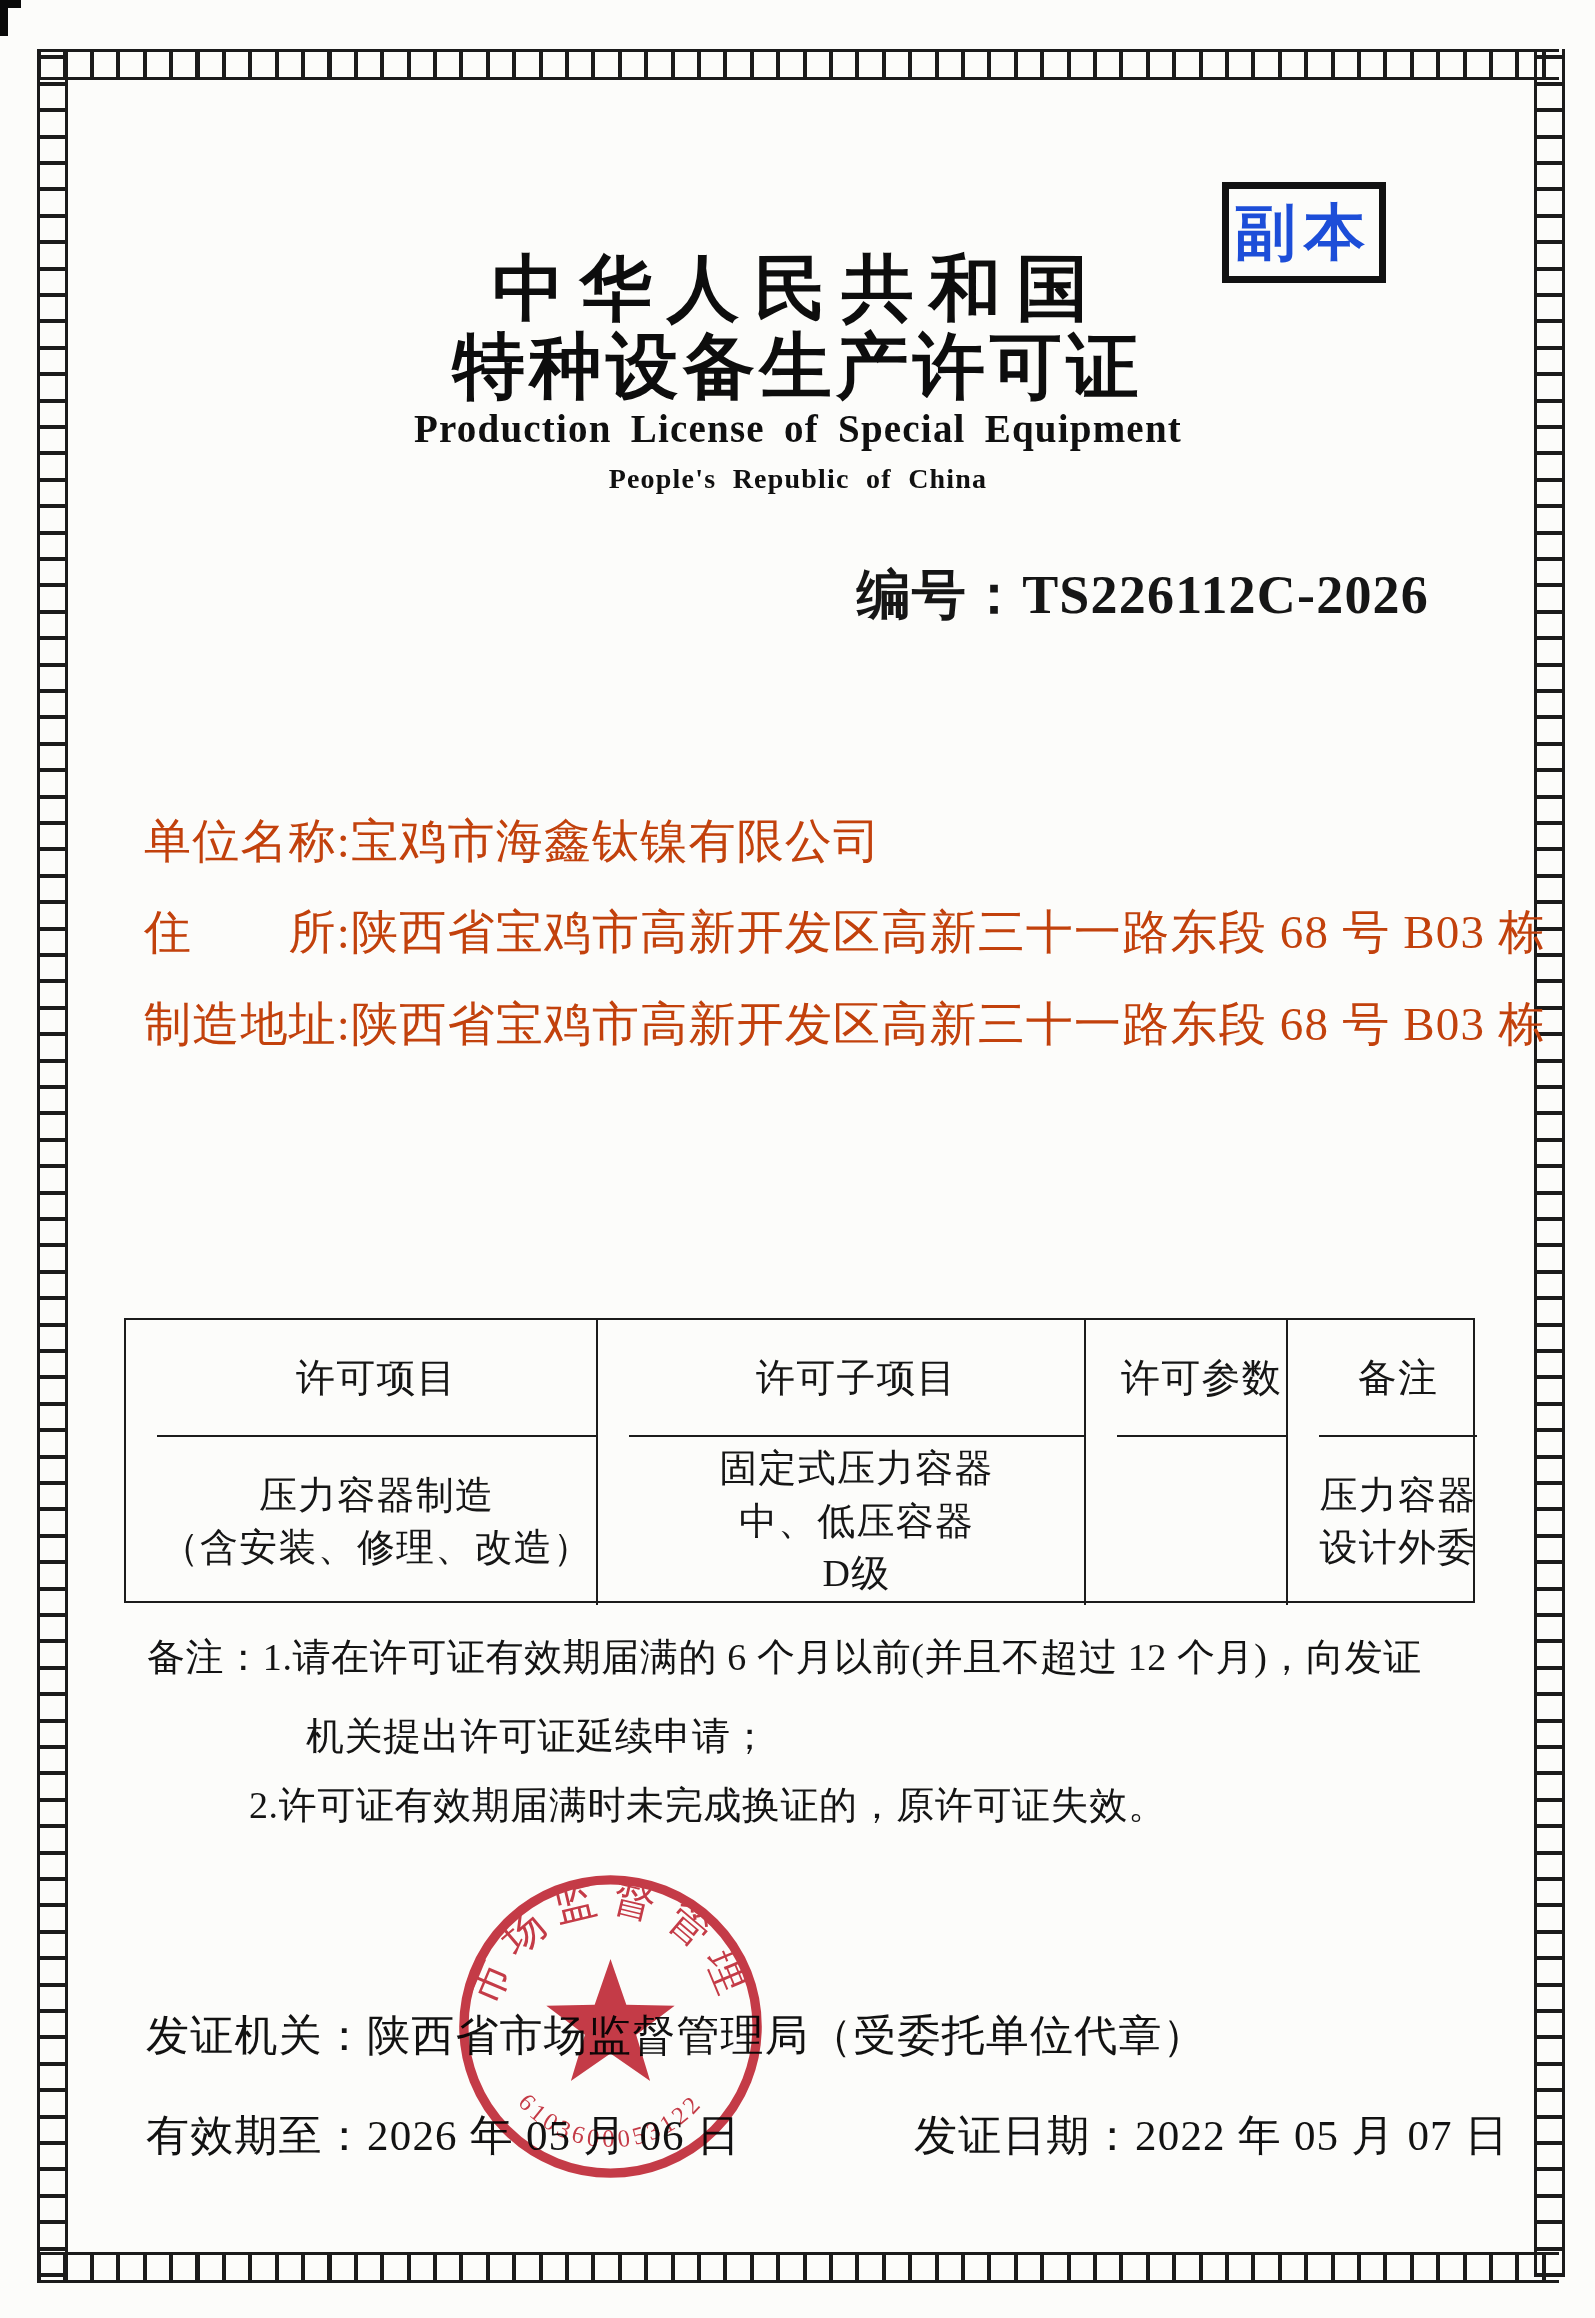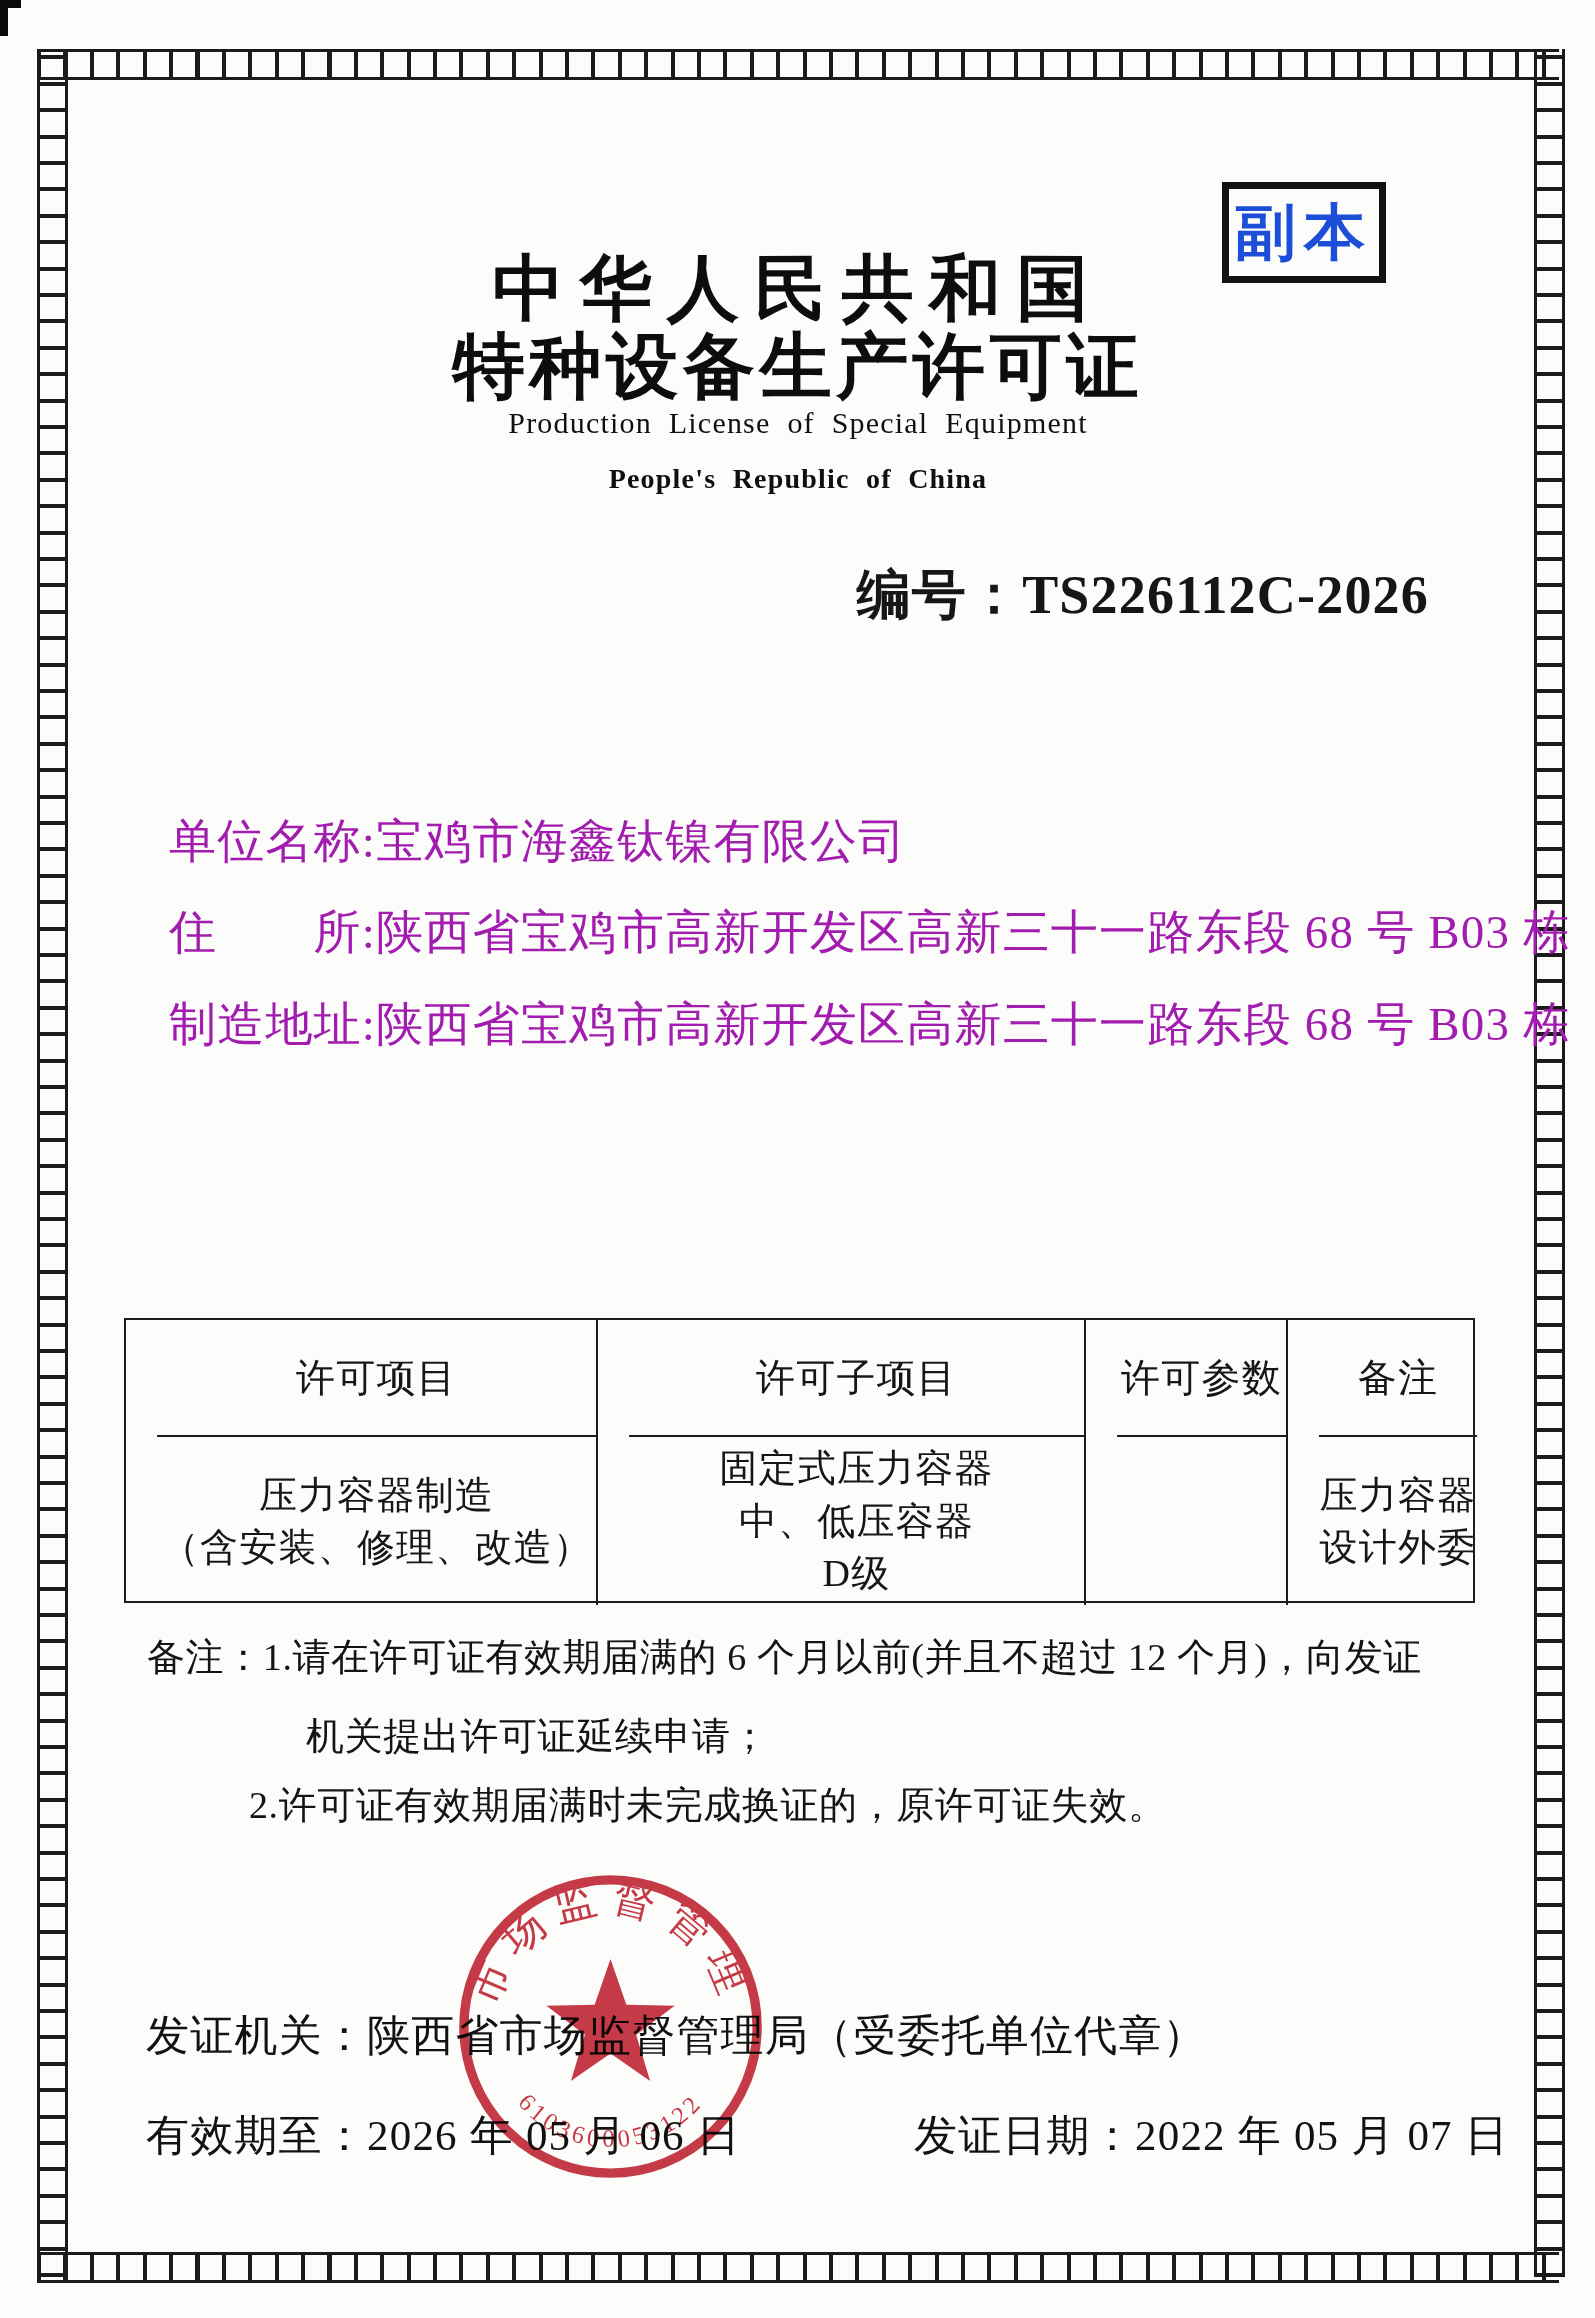--- a/index.html
+++ b/index.html
@@ -26,31 +26,31 @@
   }
   .band.top{top:49px;}
   .band.bottom{top:2252px;}
   .band.left{left:37px;}
   .band.right{left:1534px;}
   .corner{position:absolute;background:#0a0a0a;}
   
   .title-wrap{left:0;top:0;width:1596px;text-align:center;margin-top:19px;}
   .t-cn1{top:222px;font-size:72px;font-weight:700;letter-spacing:15.3px;color:#0d0d0d;}
   .t-cn2{top:300px;font-size:72px;font-weight:700;letter-spacing:4.7px;color:#0d0d0d;}
-  .t-en1{top:387px;font-size:30px;font-weight:400;letter-spacing:1.2px;word-spacing:8.2px;color:#101010;}
+  .t-en1{top:387px;font-size:39px;font-weight:700;letter-spacing:1.2px;word-spacing:8.2px;color:#101010;}
   .t-en2{top:444px;font-size:28px;font-weight:700;letter-spacing:1.2px;word-spacing:8.2px;color:#101010;}
   .badge{
     left:1222px;top:182px;width:164px;height:101px;
     border:7.6px solid #121212;box-sizing:border-box;
     display:flex;align-items:center;justify-content:center;
     font-size:61px;font-weight:700;letter-spacing:8.2px;color:#1d4ed8;
   }
   .license-no{top:559px;right:167px;font-size:54px;font-weight:700;letter-spacing:1.2px;}
   
-  .info{left:144px;font-size:47px;letter-spacing:1.2px;color:#a21caf;margin-left:25px;}
+  .info{left:144px;font-size:47px;letter-spacing:1.2px;color:#c2410c;}
   .i1{top:810px;} .i2{top:901px;} .i3{top:993px;}
   .intro{left:230px;top:1246px;font-size:43px;letter-spacing:1.8px;}
   
   .lic-table{
     left:124px;top:1318px;width:1351px;height:285px;
     display:grid;grid-template-columns:472px 488px 202px 189px;grid-template-rows:117px 168px;
     border:2.9px solid #1c1c1c;box-sizing:border-box;
   }
   .cell{
     border-right:2.9px solid #1c1c1c;border-bottom:2.9px solid #1c1c1c;

